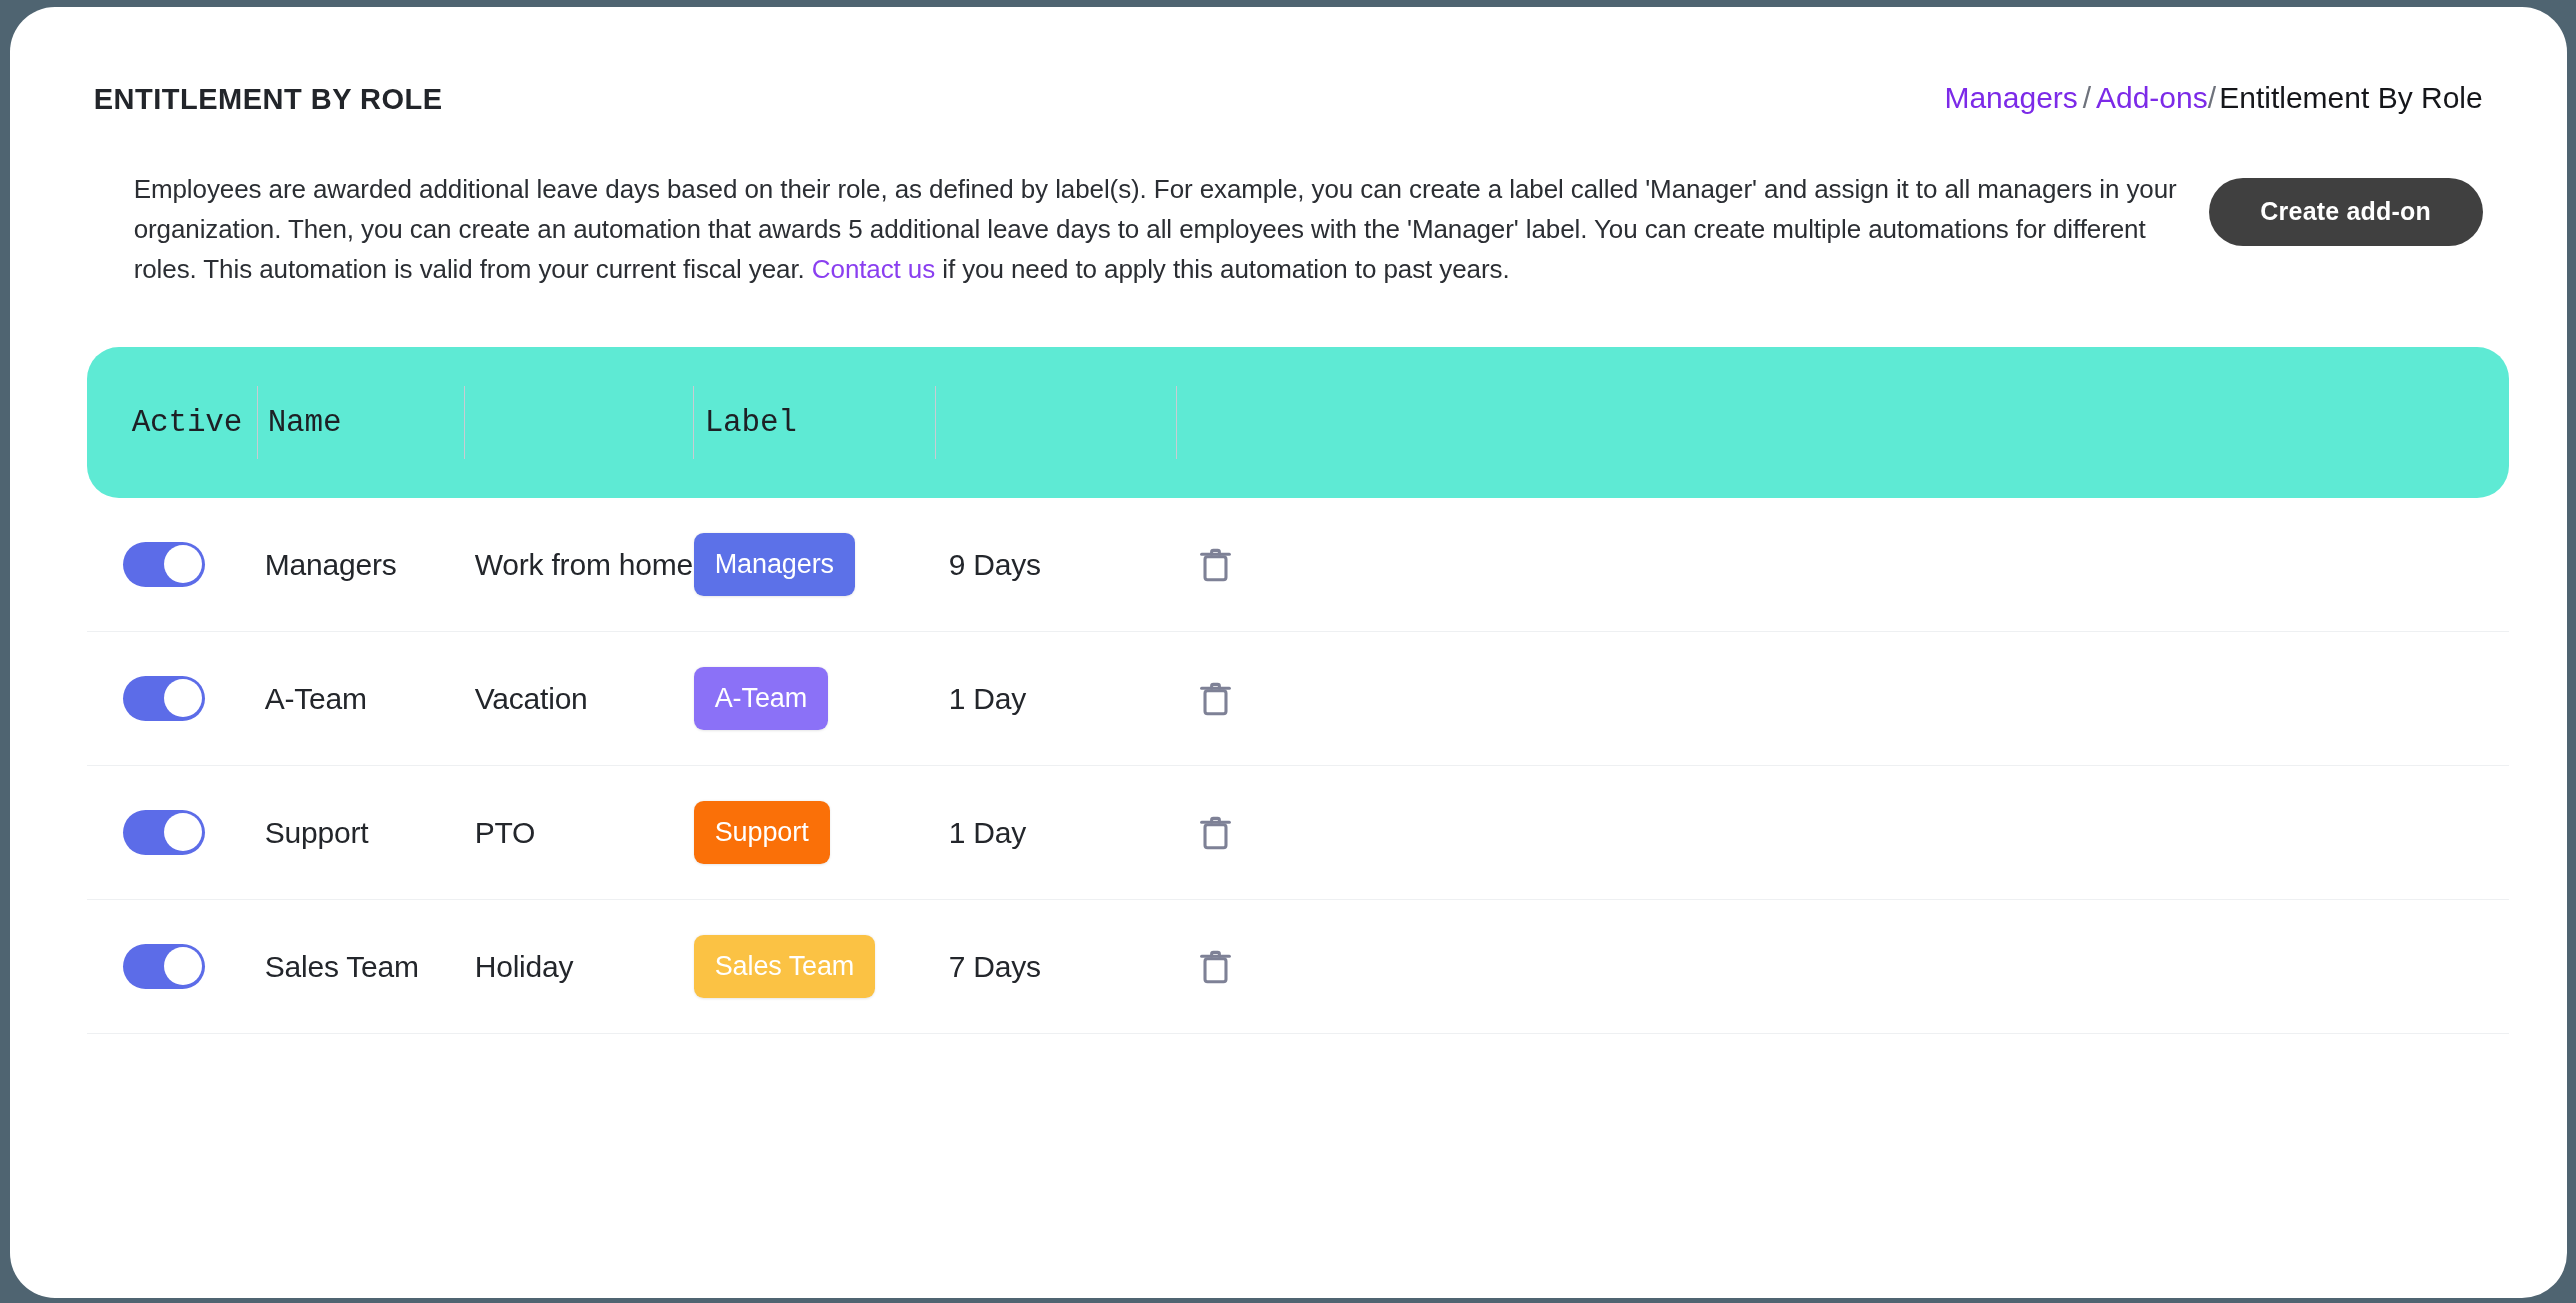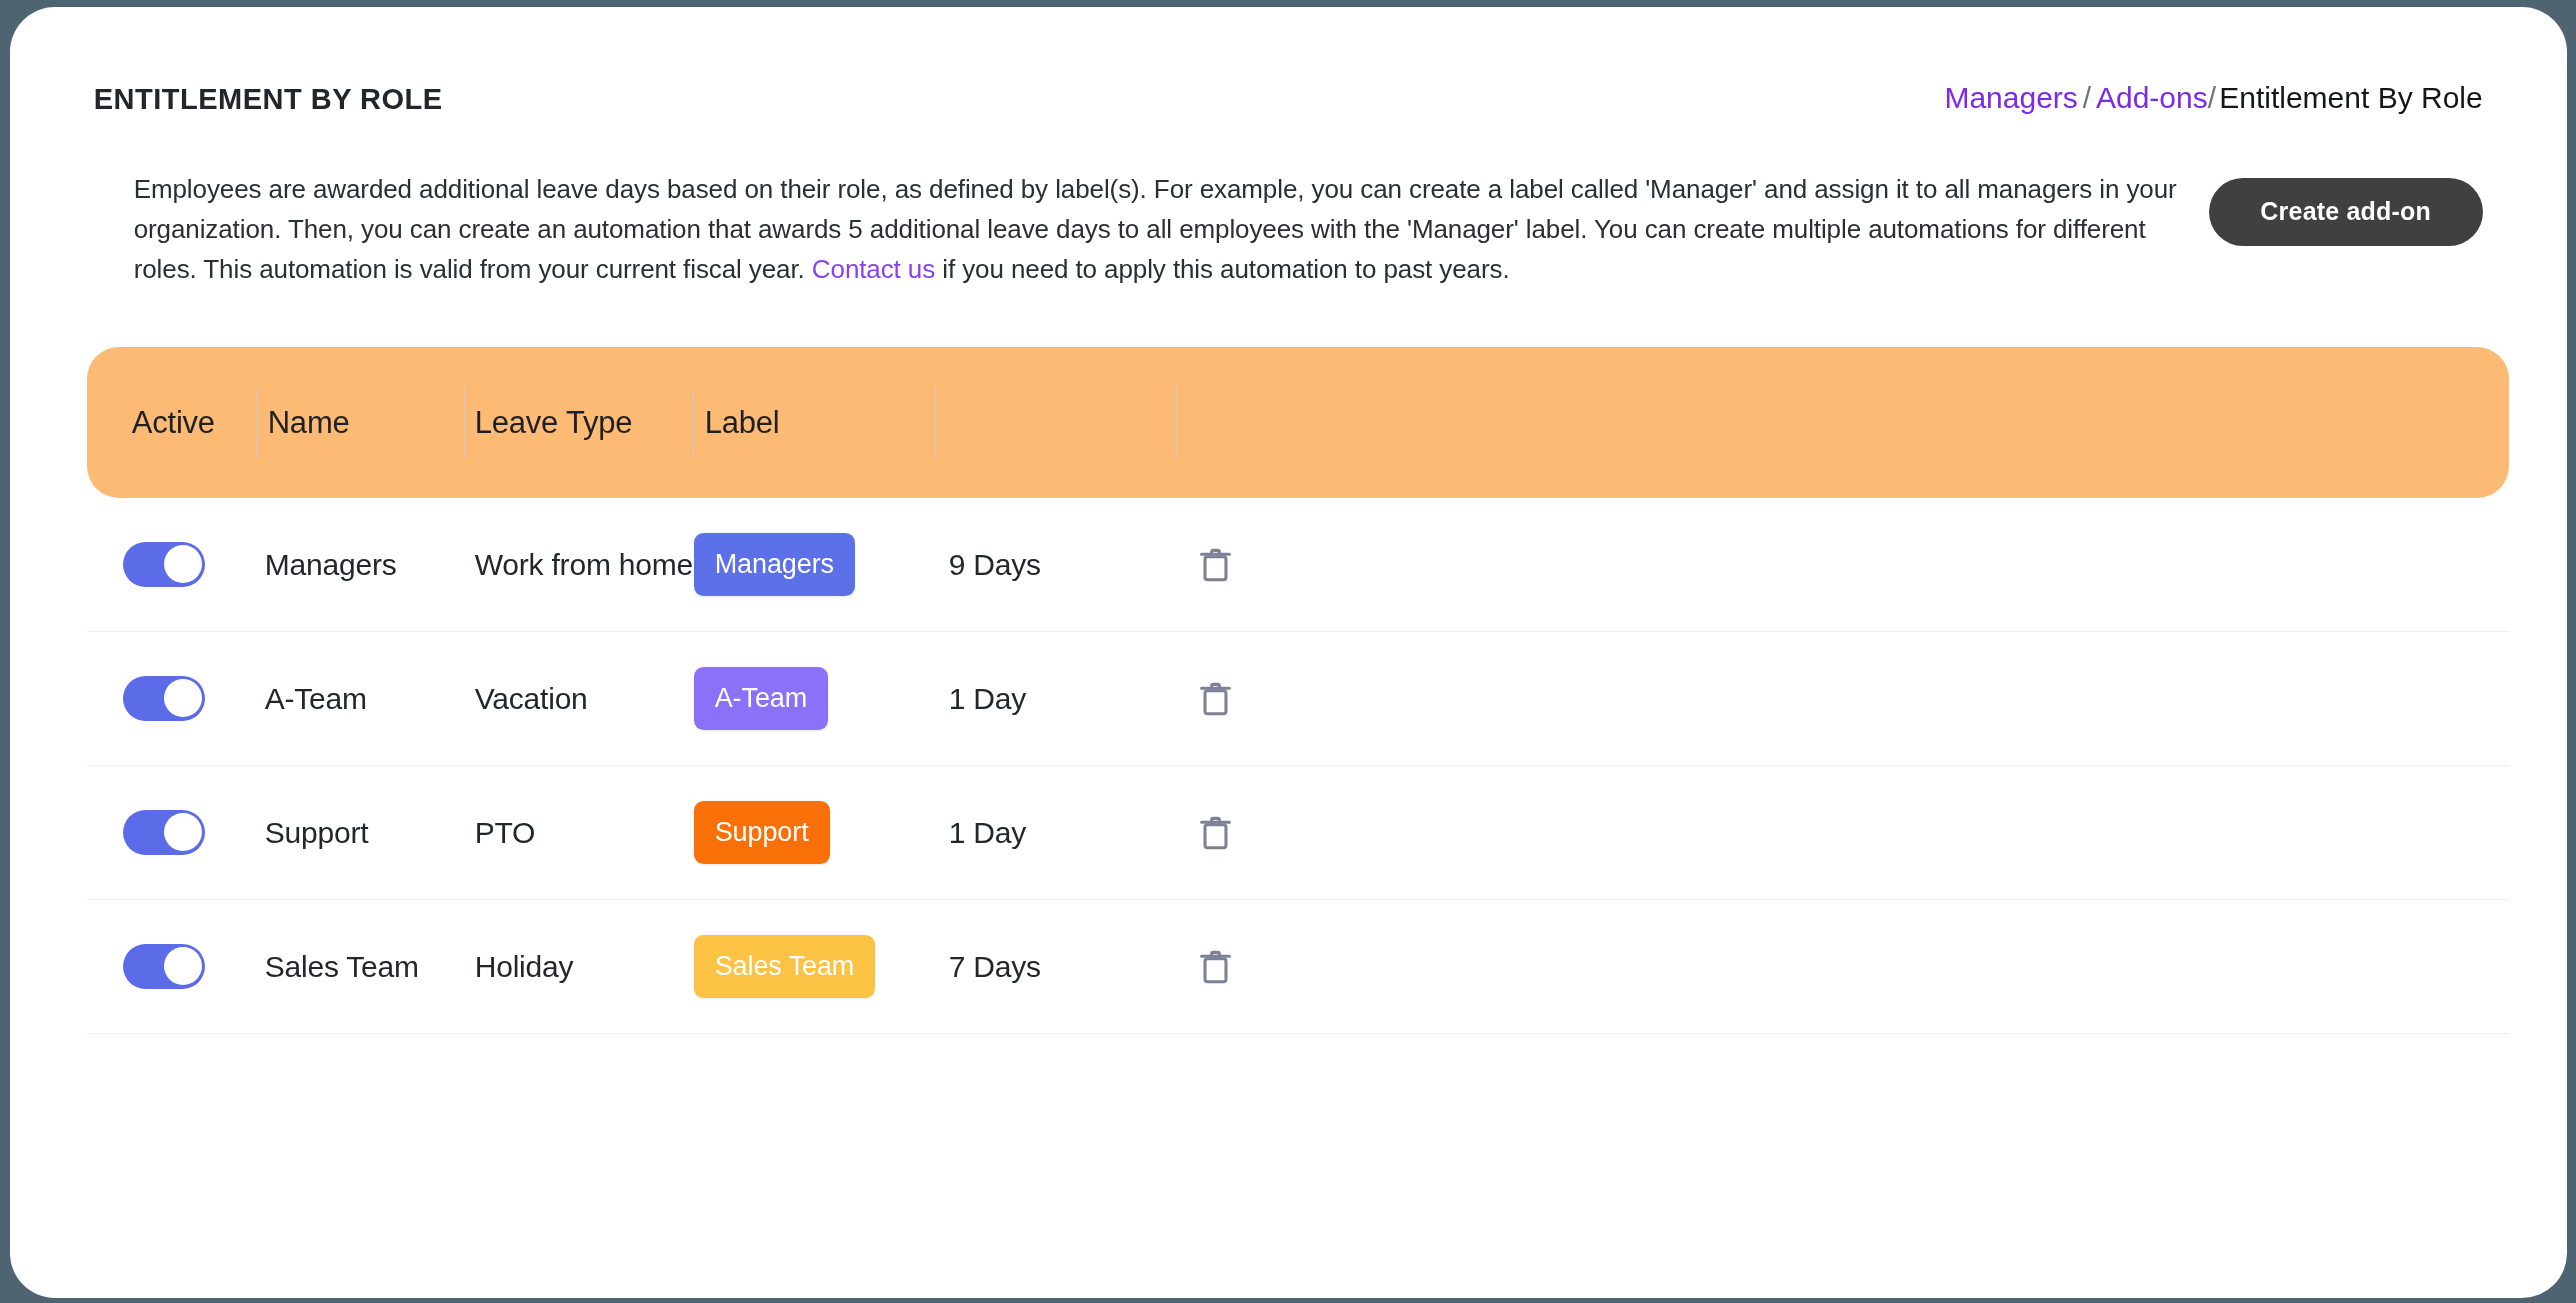--- a/index.html
+++ b/index.html
@@ -116,22 +116,23 @@
   .table-wrap {
     position: absolute;
     left: 77px;
     top: 340px;
     width: 2422px;
   }
 
   .table-head {
     position: relative;
     height: 151px;
-    background: #fdba74;
+    background: #5eead4;
     border-radius: 32px;
+    font-family: Liberation Mono, monospace;
   }
 
   .th {
     position: absolute;
     top: 0;
     height: 151px;
     display: flex;
     align-items: center;
     font-size: 31px;
     font-weight: 500;
@@ -253,23 +254,20 @@
 
     <div class="table-head">
       <div class="th hd-active">
           <span class="th-text">Active</span>
         </div>
       <div class="th-divider dv-1"></div>
       <div class="th hd-name">
           <span class="th-text">Name</span>
         </div>
       <div class="th-divider dv-2"></div>
-      <div class="th hd-leave">
-          <span class="th-text">Leave Type</span>
-        </div>
       <div class="th-divider dv-3"></div>
       <div class="th hd-label">
           <span class="th-text">Label</span>
         </div>
       <div class="th-divider dv-4"></div>
       <div class="th-divider dv-5"></div>
     </div>
 
     <div class="tbody" id="table-body">
         <div class="trow">

